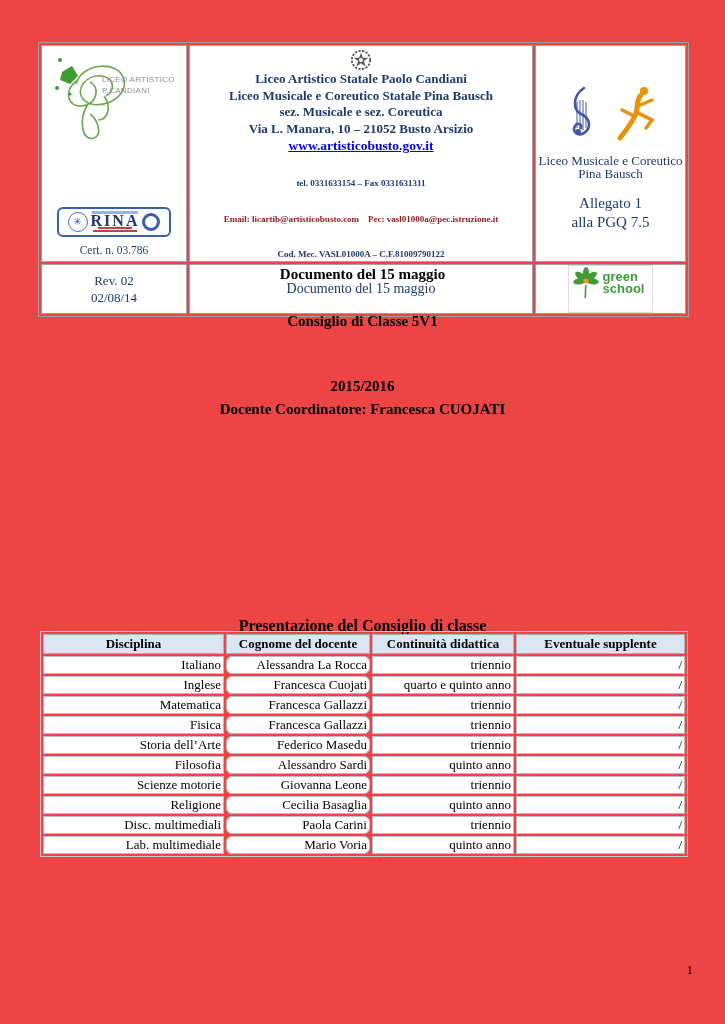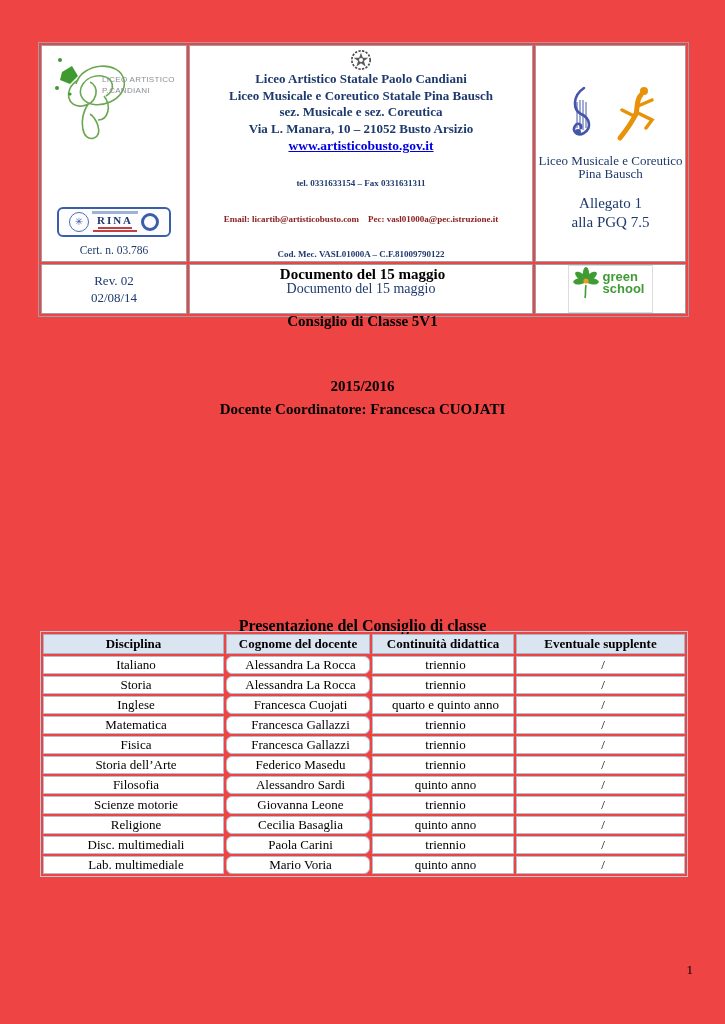--- a/index.html
+++ b/index.html
@@ -25,21 +25,21 @@
 
   
   .rina{position:absolute;left:50%;transform:translateX(-50%);bottom:24px;
         width:110px;height:26px;border:2px solid #3a5fa8;border-radius:6px;
         display:flex;align-items:center;justify-content:center;gap:3px;background:#fdfdff;}
   .rina-emblem{width:18px;height:18px;border:1px solid #4a6fb5;border-radius:50%;
         color:#3a5fa8;font-size:10px;line-height:17px;text-align:center;}
   .rina-mid{display:flex;flex-direction:column;align-items:center;}
   .rina-bar-top{width:46px;height:3px;background:#9db4d8;margin-bottom:1px;}
   .rina-word{font-family:"Liberation Serif",serif;font-weight:bold;color:#1e3a6d;
-        font-size:11px;letter-spacing:2px;line-height:11px;}
+        font-size:16px;letter-spacing:2px;line-height:11px;}
   .rina-bar-red1{width:34px;height:2px;background:#c24040;margin-top:1px;}
   .rina-bar-red2{width:44px;height:2px;background:#c24040;margin-top:1px;}
   .rina-ring{width:12px;height:12px;border:3px solid #3a5fa8;border-radius:50%;}
   .cert{position:absolute;left:0;right:0;bottom:5px;color:#1e3a6d;font-size:11.5px;}
 
   
   .school{display:flex;flex-direction:column;align-items:center;padding-top:3px;}
   .school-line{font-weight:bold;font-size:13px;line-height:16.5px;color:#1e3a6d;white-space:nowrap;}
   .website{font-weight:bold;font-size:13.5px;line-height:17px;color:#0000e0;
            text-decoration:underline;}
@@ -68,21 +68,21 @@
          font-size:16px;color:#000;margin-top:48px;}
 
   
   table.tbl{position:absolute;left:40px;top:631px;border-collapse:separate;
             border-spacing:2px;table-layout:fixed;border:1px solid #c3c9d4;}
   .tbl col.tc1{width:181px;} .tbl col.tc2{width:144px;}
   .tbl col.tc3{width:142px;} .tbl col.tc4{width:169px;}
   .tbl th{background:#dbe5f1;border:1px solid #a9b3c2;box-sizing:border-box;height:20px;
           font-weight:bold;font-size:13px;text-align:center;padding:0 2px;}
   .tbl td{background:#fff;border:1px solid #b6bdc9;box-sizing:border-box;height:18px;
-          font-size:13px;text-align:center;padding:0 2px 0 7px;vertical-align:middle;
+          font-size:13px;text-align:right;padding:0 2px 0 7px;vertical-align:middle;
           overflow:hidden;white-space:nowrap;}
   .tbl td.bold{font-weight:normal;border-radius:6px;}
 
   .page-number{position:absolute;right:32px;top:962px;font-size:13px;color:#000;}
 </style>
 </head>
 <body>
 
 <div class="page">
 
@@ -238,26 +238,20 @@
       </tr>
     </thead>
     <tbody>
         <tr>
           <td>Italiano</td>
           <td class="bold">Alessandra La Rocca</td>
           <td>triennio</td>
           <td>/</td>
         </tr>
         <tr>
-          <td>Storia</td>
-          <td class="bold">Alessandra La Rocca</td>
-          <td>triennio</td>
-          <td>/</td>
-        </tr>
-        <tr>
           <td>Inglese</td>
           <td class="bold">Francesca Cuojati</td>
           <td>quarto e quinto anno</td>
           <td>/</td>
         </tr>
         <tr>
           <td>Matematica</td>
           <td class="bold">Francesca Gallazzi</td>
           <td>triennio</td>
           <td>/</td>

